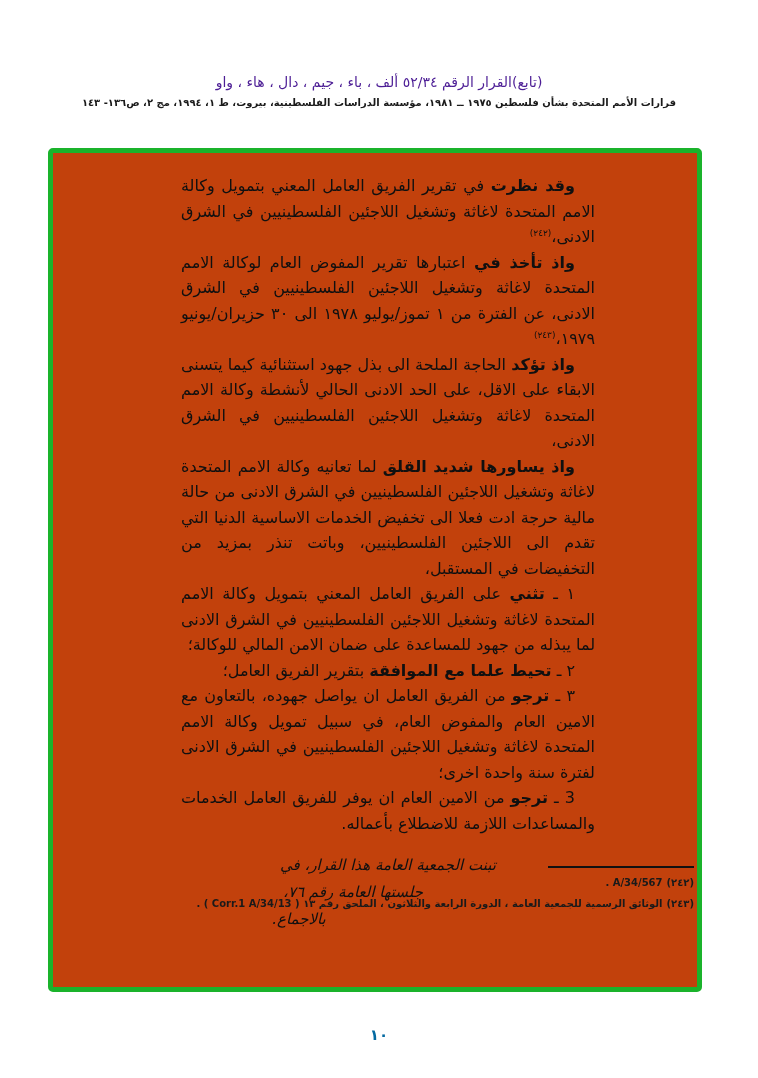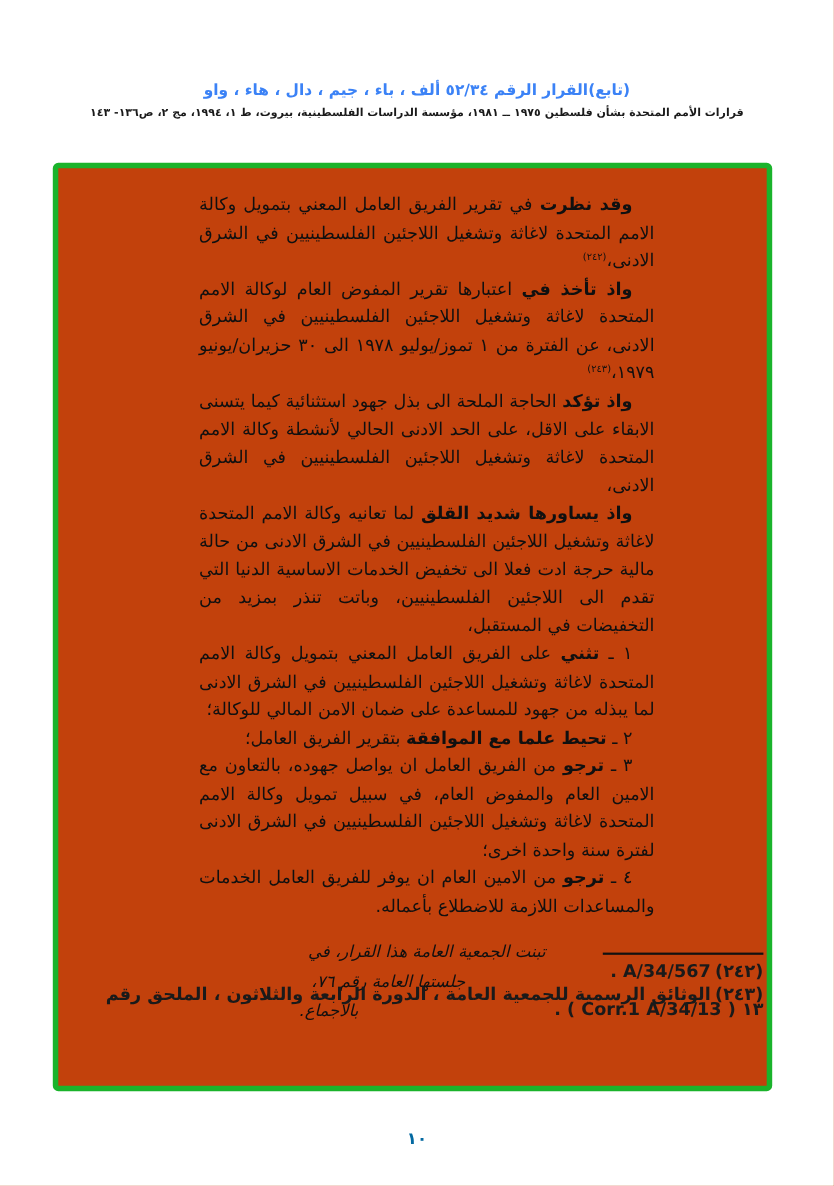--- a/index.html
+++ b/index.html
@@ -9,21 +9,21 @@
     font-family:"DejaVu Sans", sans-serif;
     color:#151515;
     position:relative;
     overflow:hidden;
   }
   .header {
     position:absolute; top:74px; left:0; right:0;
     text-align:center; direction:rtl;
   }
   .header-line1 {
-    font-size:14px; font-weight:bold; color:#3b82f6;
+    font-size:14px; font-weight:normal; color:#4c1d95;
   }
   .header-line2 {
     font-size:10px; font-weight:bold; margin-top:7px; color:#1a1a1a;
     white-space:nowrap;
   }
   .green-frame {
     position:absolute; left:48px; top:148px;
     width:644px; height:834px;
     border:5px solid #1ab32b;
     border-radius:5px;
@@ -41,21 +41,21 @@
     font-size:9px; line-height:0; vertical-align:6px; font-weight:normal;
   }
   .adoption-note {
     margin-top:16px; direction:rtl; text-align:center;
     font-style:italic; font-size:15px; line-height:27px;
   }
   .adoption-line:nth-child(2) { padding-right:70px; }
   .adoption-line:nth-child(3) { padding-right:178px; }
   .footnotes {
     position:absolute; top:713px; left:28px; right:3px;
-    direction:rtl; font-size:16px; font-weight:bold; color:#1a1a1a;
+    direction:rtl; font-size:10px; font-weight:bold; color:#1a1a1a;
   }
   .fn-divider {
     width:146px; height:2px; background:#111;
     margin-left:auto; margin-right:0; margin-bottom:8px;
   }
   .footnote { text-align:right; line-height:14px; margin-bottom:7px; }
   .fn-label { margin-left:4px; }
   .page-number {
     position:absolute; bottom:34px; left:0; right:0;
     text-align:center; font-size:15px; font-weight:bold; color:#0369a1;
@@ -73,21 +73,21 @@
 
   <div class="text-column">
     <div>
         <p><b>وقد نظرت</b><span> في تقرير الفريق العامل المعني بتمويل وكالة الامم المتحدة لاغاثة وتشغيل اللاجئين الفلسطينيين في الشرق الادنى،</span><sup>(٢٤٢)</sup></p>
         <p><b>واذ تأخذ في</b><span> اعتبارها تقرير المفوض العام لوكالة الامم المتحدة لاغاثة وتشغيل اللاجئين الفلسطينيين في الشرق الادنى، عن الفترة من ١ تموز/يوليو ١٩٧٨ الى ٣٠ حزيران/يونيو ١٩٧٩،</span><sup>(٢٤٣)</sup></p>
         <p><b>واذ تؤكد</b><span> الحاجة الملحة الى بذل جهود استثنائية كيما يتسنى الابقاء على الاقل، على الحد الادنى الحالي لأنشطة وكالة الامم المتحدة لاغاثة وتشغيل اللاجئين الفلسطينيين في الشرق الادنى،</span></p>
         <p><b>واذ يساورها شديد القلق</b><span> لما تعانيه وكالة الامم المتحدة لاغاثة وتشغيل اللاجئين الفلسطينيين في الشرق الادنى من حالة مالية حرجة ادت فعلا الى تخفيض الخدمات الاساسية الدنيا التي تقدم الى اللاجئين الفلسطينيين، وباتت تنذر بمزيد من التخفيضات في المستقبل،</span></p>
         <p><span>١ ـ </span><b>تثني</b><span> على الفريق العامل المعني بتمويل وكالة الامم المتحدة لاغاثة وتشغيل اللاجئين الفلسطينيين في الشرق الادنى لما يبذله من جهود للمساعدة على ضمان الامن المالي للوكالة؛</span></p>
         <p><span>٢ ـ </span><b>تحيط علما مع الموافقة</b><span> بتقرير الفريق العامل؛</span></p>
         <p><span>٣ ـ </span><b>ترجو</b><span> من الفريق العامل ان يواصل جهوده، بالتعاون مع الامين العام والمفوض العام، في سبيل تمويل وكالة الامم المتحدة لاغاثة وتشغيل اللاجئين الفلسطينيين في الشرق الادنى لفترة سنة واحدة اخرى؛</span></p>
-        <p><span>٤ ـ </span><b>ترجو</b><span> من الامين العام ان يوفر للفريق العامل الخدمات والمساعدات اللازمة للاضطلاع بأعماله.</span></p>
+        <p><span>3 ـ </span><b>ترجو</b><span> من الامين العام ان يوفر للفريق العامل الخدمات والمساعدات اللازمة للاضطلاع بأعماله.</span></p>
       </div>
     <div class="adoption-note">
         <div class="adoption-line">تبنت الجمعية العامة هذا القرار، في</div>
         <div class="adoption-line">جلستها العامة رقم ٧٦،</div>
         <div class="adoption-line">بالاجماع.</div>
       </div>
   </div>
 
   <div class="footnotes">
     <div class="fn-divider"></div>

